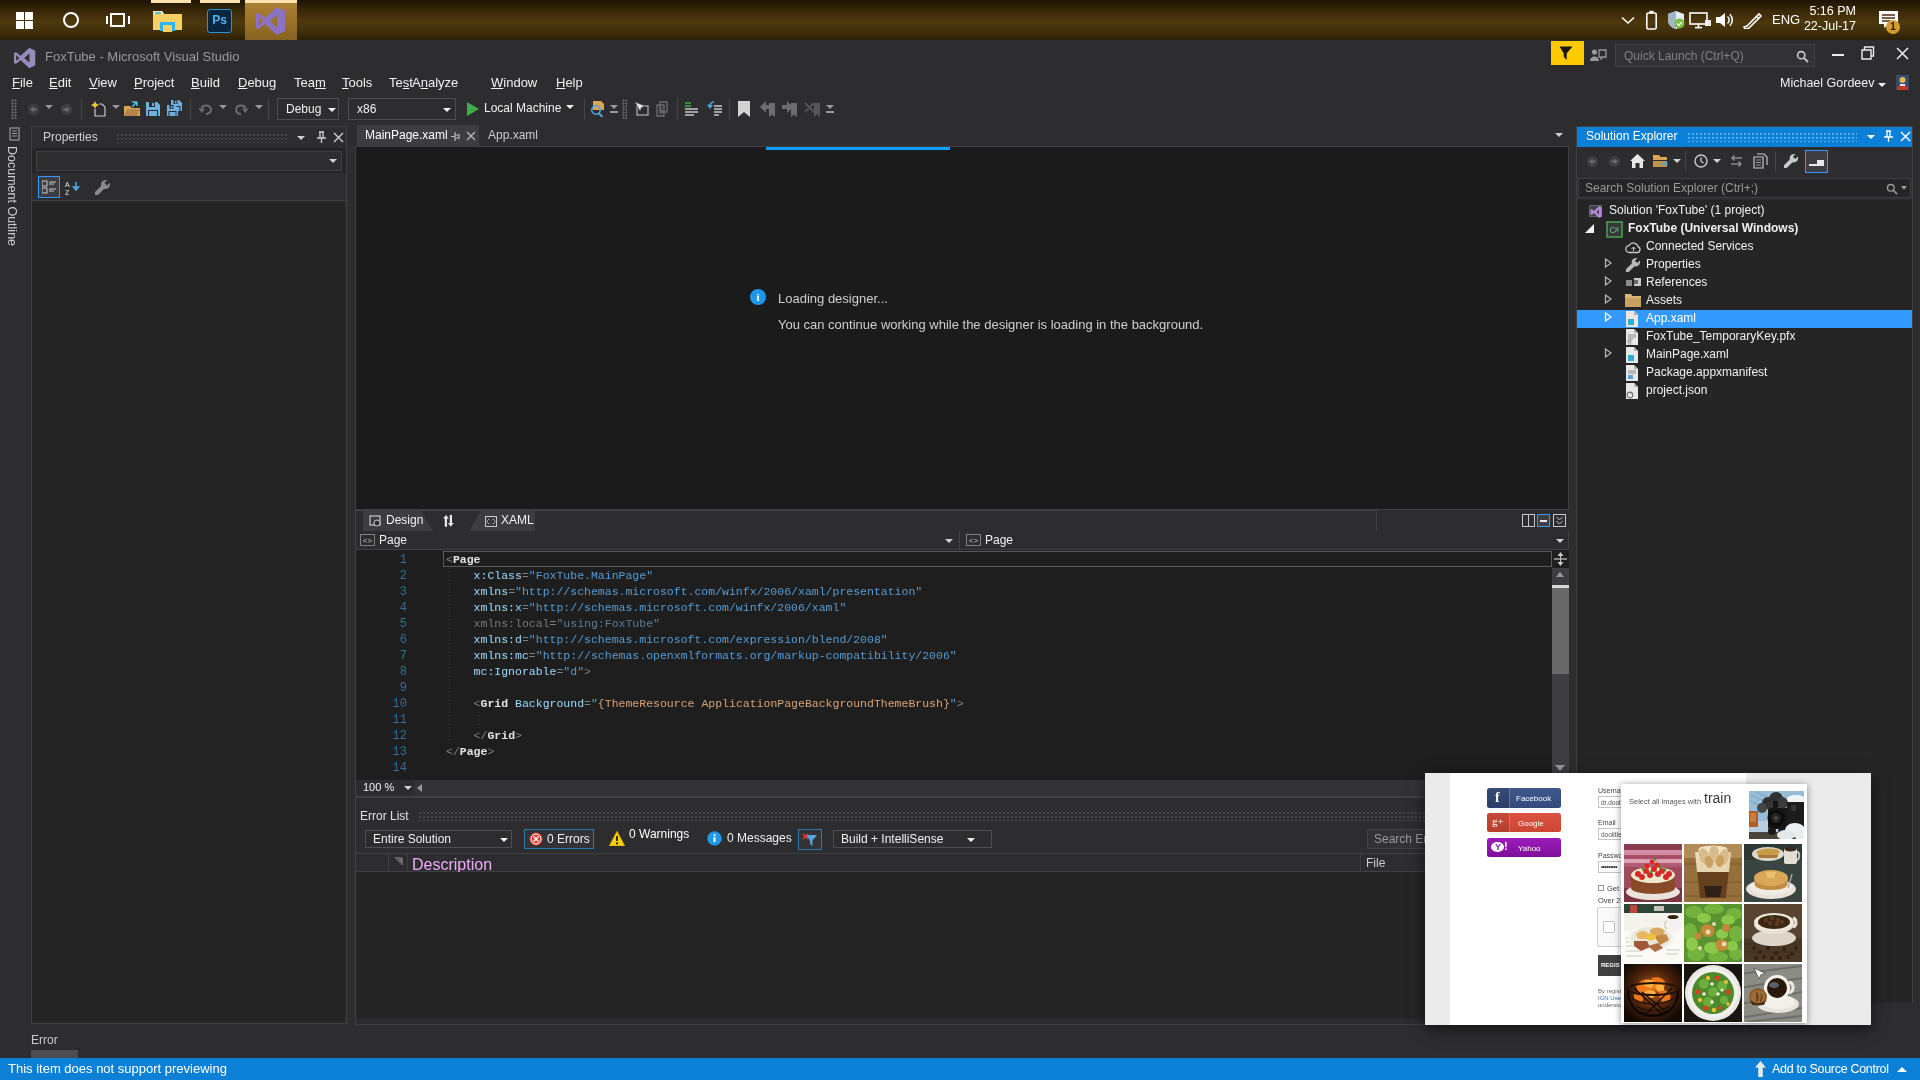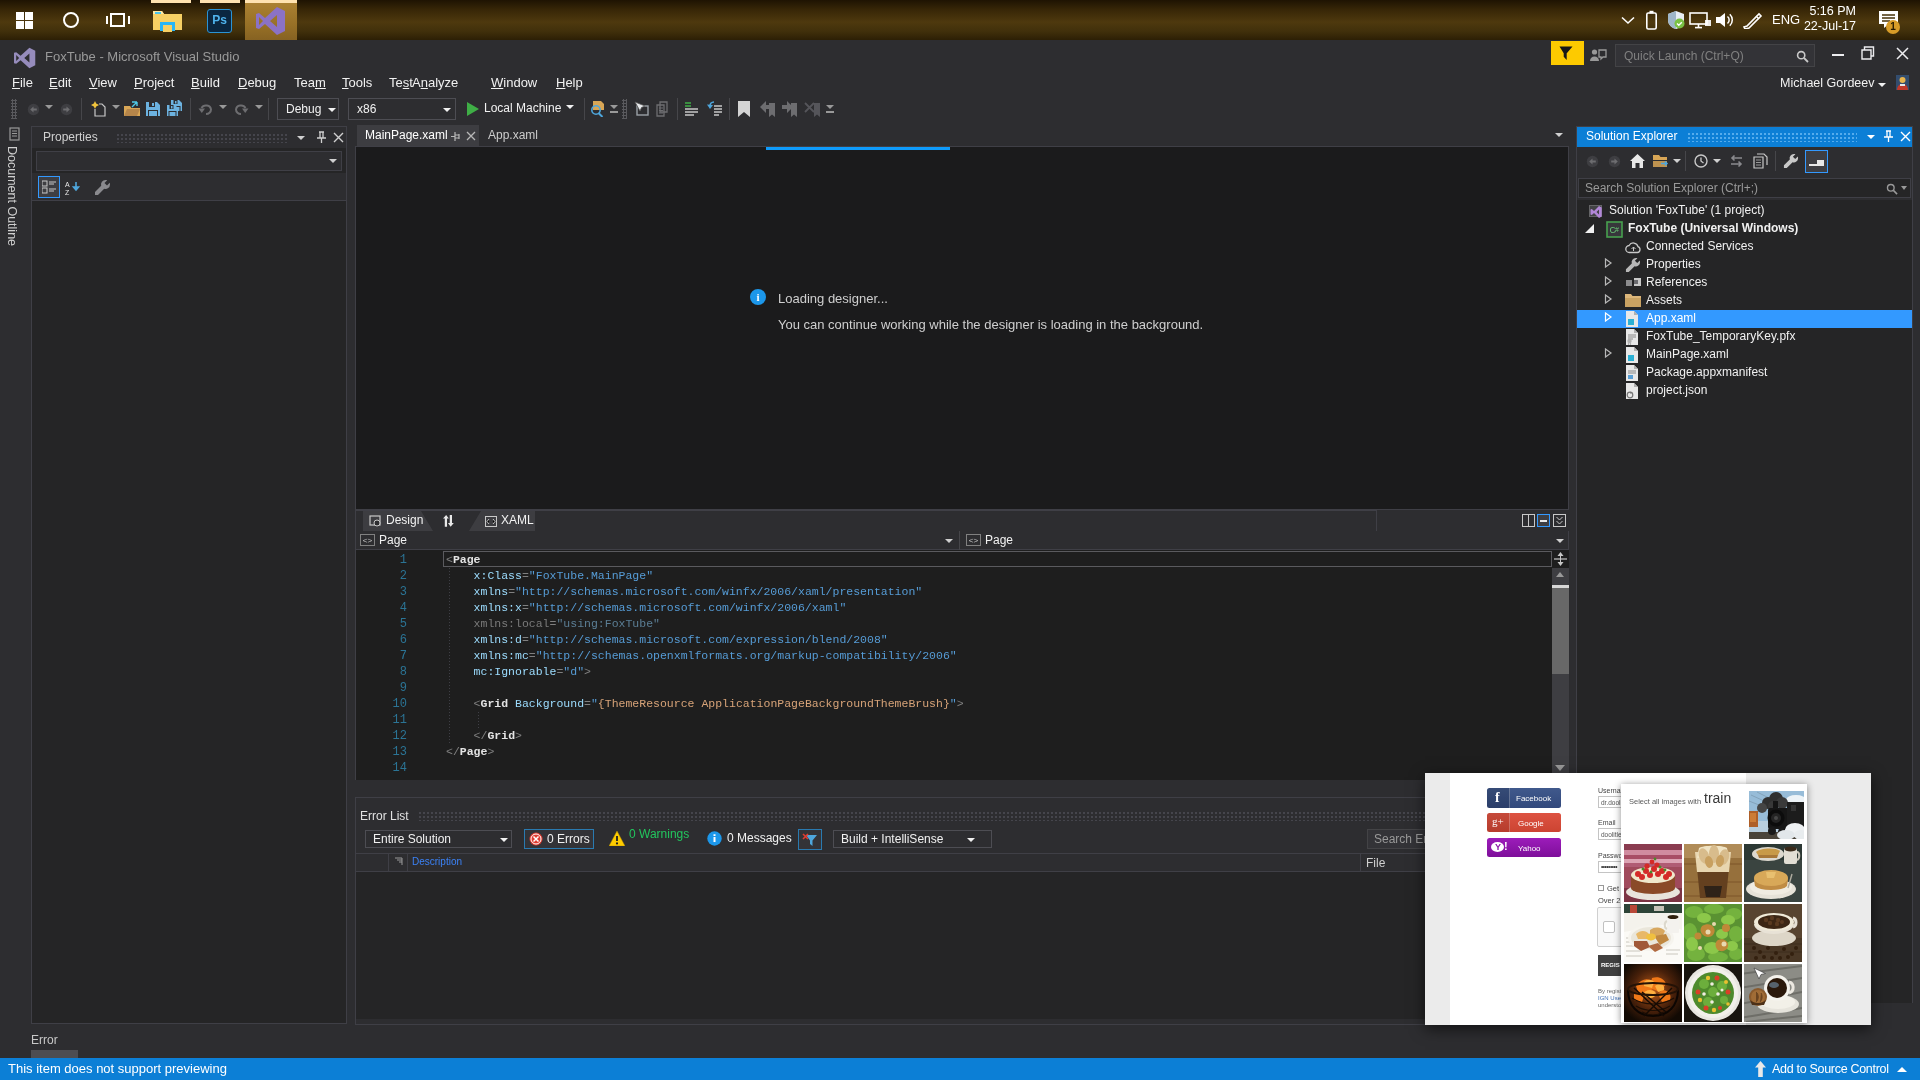--- a/index.html
+++ b/index.html
@@ -405,20 +405,30 @@
           </svg>
       </div>
       <div class="ab" style="left:1196px;top:18px;width:17px;height:212px;background:#3e3e42">
         <div class="ab" style="left:4px;top:4px;width:0;height:0;border-left:4.5px solid transparent;border-right:4.5px solid transparent;border-bottom:5px solid #999"></div>
         <div class="ab" style="left:0;top:17px;width:17px;height:3px;background:#d8d8d8"></div>
         <div class="ab" style="left:0;top:20px;width:17px;height:86px;background:#686868"></div>
         <div class="ab" style="left:3px;top:197px;width:0;height:0;border-left:5.5px solid transparent;border-right:5.5px solid transparent;border-top:6px solid #999"></div>
       </div>
     </div>
 
+    <div class="ab" style="left:0;top:656px;width:1214px;height:17px;background:#2d2d30;border:1px solid #3f3f46;border-top:none">
+      <div class="ab" style="left:7px;top:1px;color:#f1f1f1;font-size:11px">100 %</div>
+      <div class="car ab" style="left:48px;top:6px;border-top-color:#d0d0d0"></div>
+      <div class="ab" style="left:58px;top:0;width:1138px;height:16px;background:#333337">
+        <div class="ab" style="left:3px;top:4px;width:0;height:0;border-top:4px solid transparent;border-bottom:4px solid transparent;border-right:5px solid #999"></div>
+      </div>
+      <div class="ab" style="left:1196px;top:0;width:17px;height:16px;background:#3e3e42">
+        <div class="ab" style="left:4px;top:5px;width:0;height:0;border-left:4.5px solid transparent;border-right:4.5px solid transparent;border-top:5px solid #999"></div>
+      </div>
+    </div>
   </div>
 
   <div id="errlist" class="ab" style="left:355px;top:797px;width:1214px;height:228px;background:#2d2d30;border:1px solid #3f3f46">
     <div class="ab" style="left:4px;top:11px;color:#e1e1e1;font-size:12px">Error List</div>
     <div class="dots ab" style="left:62px;top:13px;width:1140px;height:10px"></div>
     <div class="cbo ab" style="left:9px;top:32px;width:147px;height:18px;background:#2d2d30">
         <span class="ab" style="left:7px;top:1px">Entire Solution</span>
         <div class="car ab" style="left:134px;top:7px"></div>
       </div>
     <div class="ab" style="left:168px;top:31px;width:70px;height:20px;border:1px solid #2a7ab0;background:#333337">
@@ -427,21 +437,21 @@
           <circle cx="7" cy="7" r="5" fill="none" stroke="#fff" stroke-width="1"></circle>
           <path stroke="#fff" stroke-width="1.5" d="m4.5 4.5 5 5M9.5 4.5l-5 5"></path>
         </svg>
       <div class="ab" style="left:22px;top:2px;color:#f1f1f1;font-size:12px">0 Errors</div>
     </div>
     <svg class="ab" style="left:253px;top:33px" width="16" height="15" viewBox="0 0 16 15">
         <path fill="#fc0" stroke="#b08a00" stroke-width=".5" d="M8 0 16 15H0z"></path>
         <path stroke="#1e1e1e" stroke-width="1.8" d="M8 5v5"></path>
         <circle cx="8" cy="12.4" r="1.1" fill="#1e1e1e"></circle>
       </svg>
-    <div class="ab" style="left:273px;top:29px;color:#22c55e;font-size:12px">0 Warnings</div>
+    <div class="ab" style="left:273px;top:29px;color:#ffffff;font-size:12px">0 Warnings</div>
     <svg class="ab" style="left:351px;top:33px" width="15" height="15" viewBox="0 0 15 15">
         <circle cx="7.5" cy="7.5" r="7.2" fill="#1c97ea"></circle>
         <path fill="#fff" d="M6.5 6h2v5h-2zM6.5 3.2h2v1.9h-2z"></path>
       </svg>
     <div class="ab" style="left:371px;top:33px;color:#f1f1f1;font-size:12px">0 Messages</div>
     <div class="ab" style="left:442px;top:31px;width:24px;height:21px;border:1px solid #2a7ab0;background:#333337">
       <svg class="ab" style="left:3px;top:3px" width="16" height="14" viewBox="0 0 16 14">
           <path fill="#4ea6dc" d="M4 2h11l-4.5 5.5V13l-2.5-2V7.5z"></path>
           <path stroke="#e03c31" stroke-width="1.6" d="m1 1 5 5M6 1 1 6"></path>
         </svg>
@@ -453,21 +463,21 @@
     <div class="ab" style="left:1011px;top:31px;width:200px;height:20px;background:#333337;border:1px solid #434346">
         <span class="ab" style="left:6px;top:2px;color:#999;font-size:12px">Search Error List</span>
       </div>
     <div class="ab" style="left:0;top:55px;width:1212px;height:19px;background:#2d2d30;border-top:1px solid #3f3f46;border-bottom:1px solid #3f3f46">
       <div class="sep ab" style="left:32px;top:0;height:18px;background:#3f3f46"></div>
       <svg class="ab" style="left:38px;top:3px" width="9" height="9" viewBox="0 0 9 9">
           <path fill="none" stroke="#999" d="M1 1h7v7"></path>
           <path stroke="#999" d="M3 3h5M5 5h3"></path>
         </svg>
       <div class="sep ab" style="left:51px;top:0;height:18px;background:#3f3f46"></div>
-      <div class="ab" style="left:56px;top:2px;color:#3b82f6;font-size:10px">Description</div>
+      <div class="ab" style="left:56px;top:2px;color:#f0abfc;font-size:16px">Description</div>
       <div class="sep ab" style="left:1004px;top:0;height:18px;background:#3f3f46"></div>
       <div class="ab" style="left:1010px;top:2px;color:#d0d0d0;font-size:12px">File</div>
     </div>
     <div class="ab" style="left:0;top:74px;width:1212px;height:147px;background:#252526"></div>
   </div>
 
   <div id="solexp" class="ab" style="left:1576px;top:126px;width:337px;height:877px;background:#252526;border:1px solid #3f3f46">
     <div class="ab" style="left:0;top:0;width:335px;height:20px;background:#0c7fd6">
       <div class="ab" style="left:9px;top:2px;color:#fff;font-size:12px">Solution Explorer</div>
       <div class="bdots ab" style="left:110px;top:5px;width:170px;height:10px"></div>

